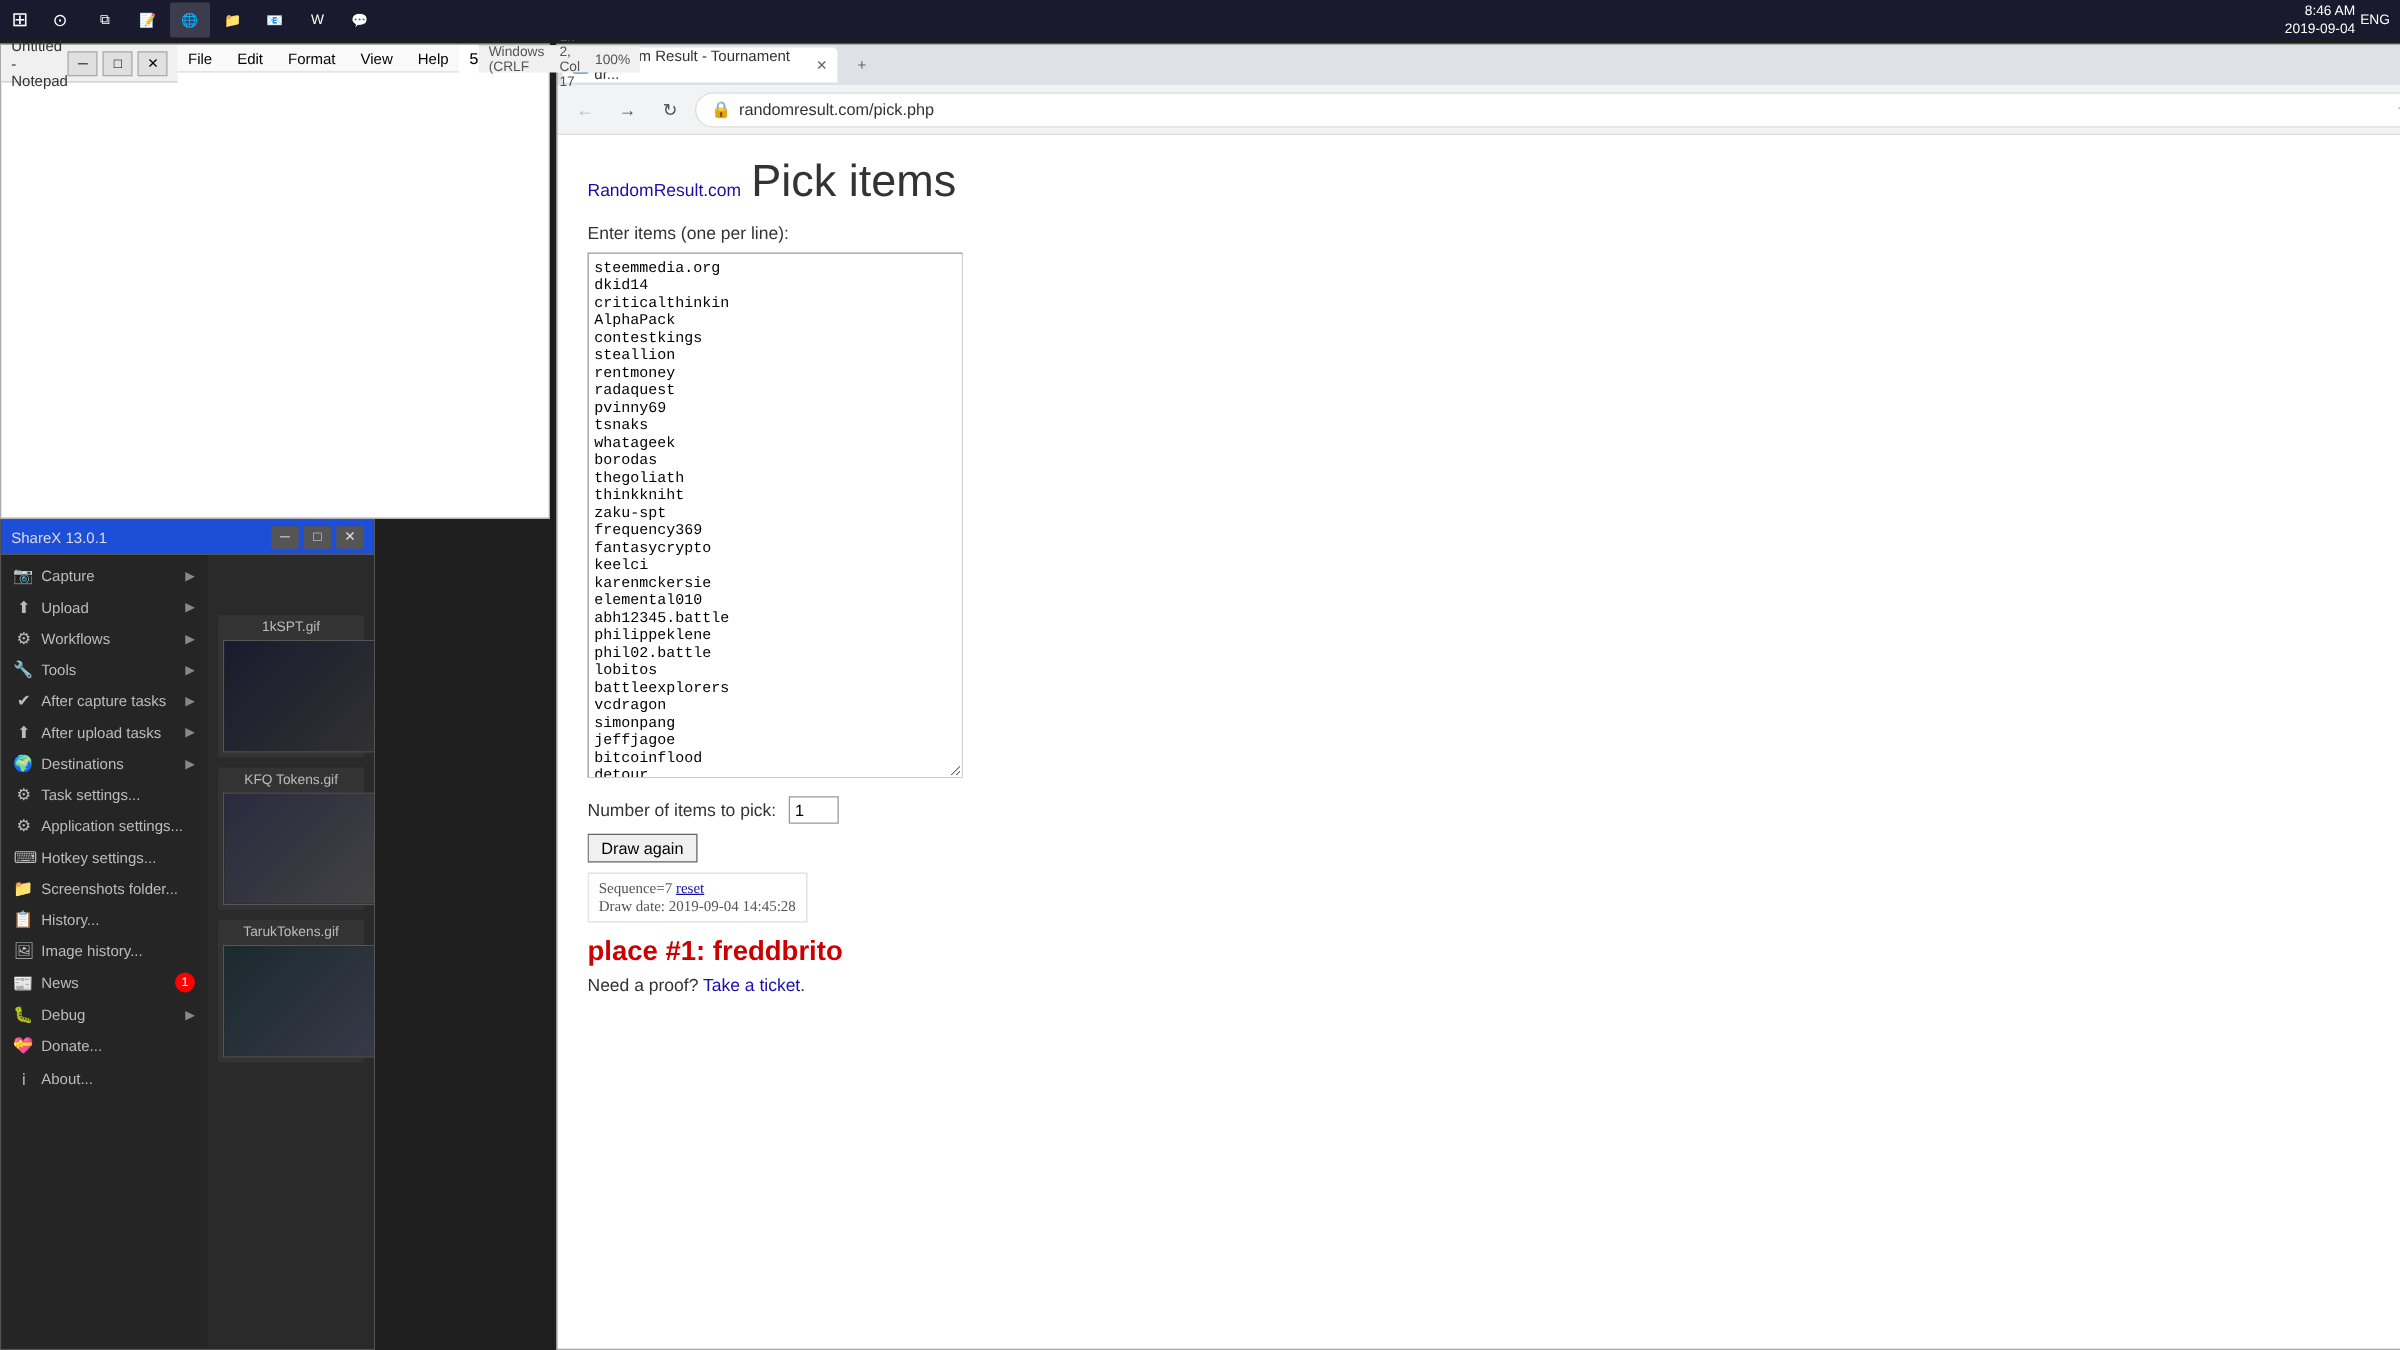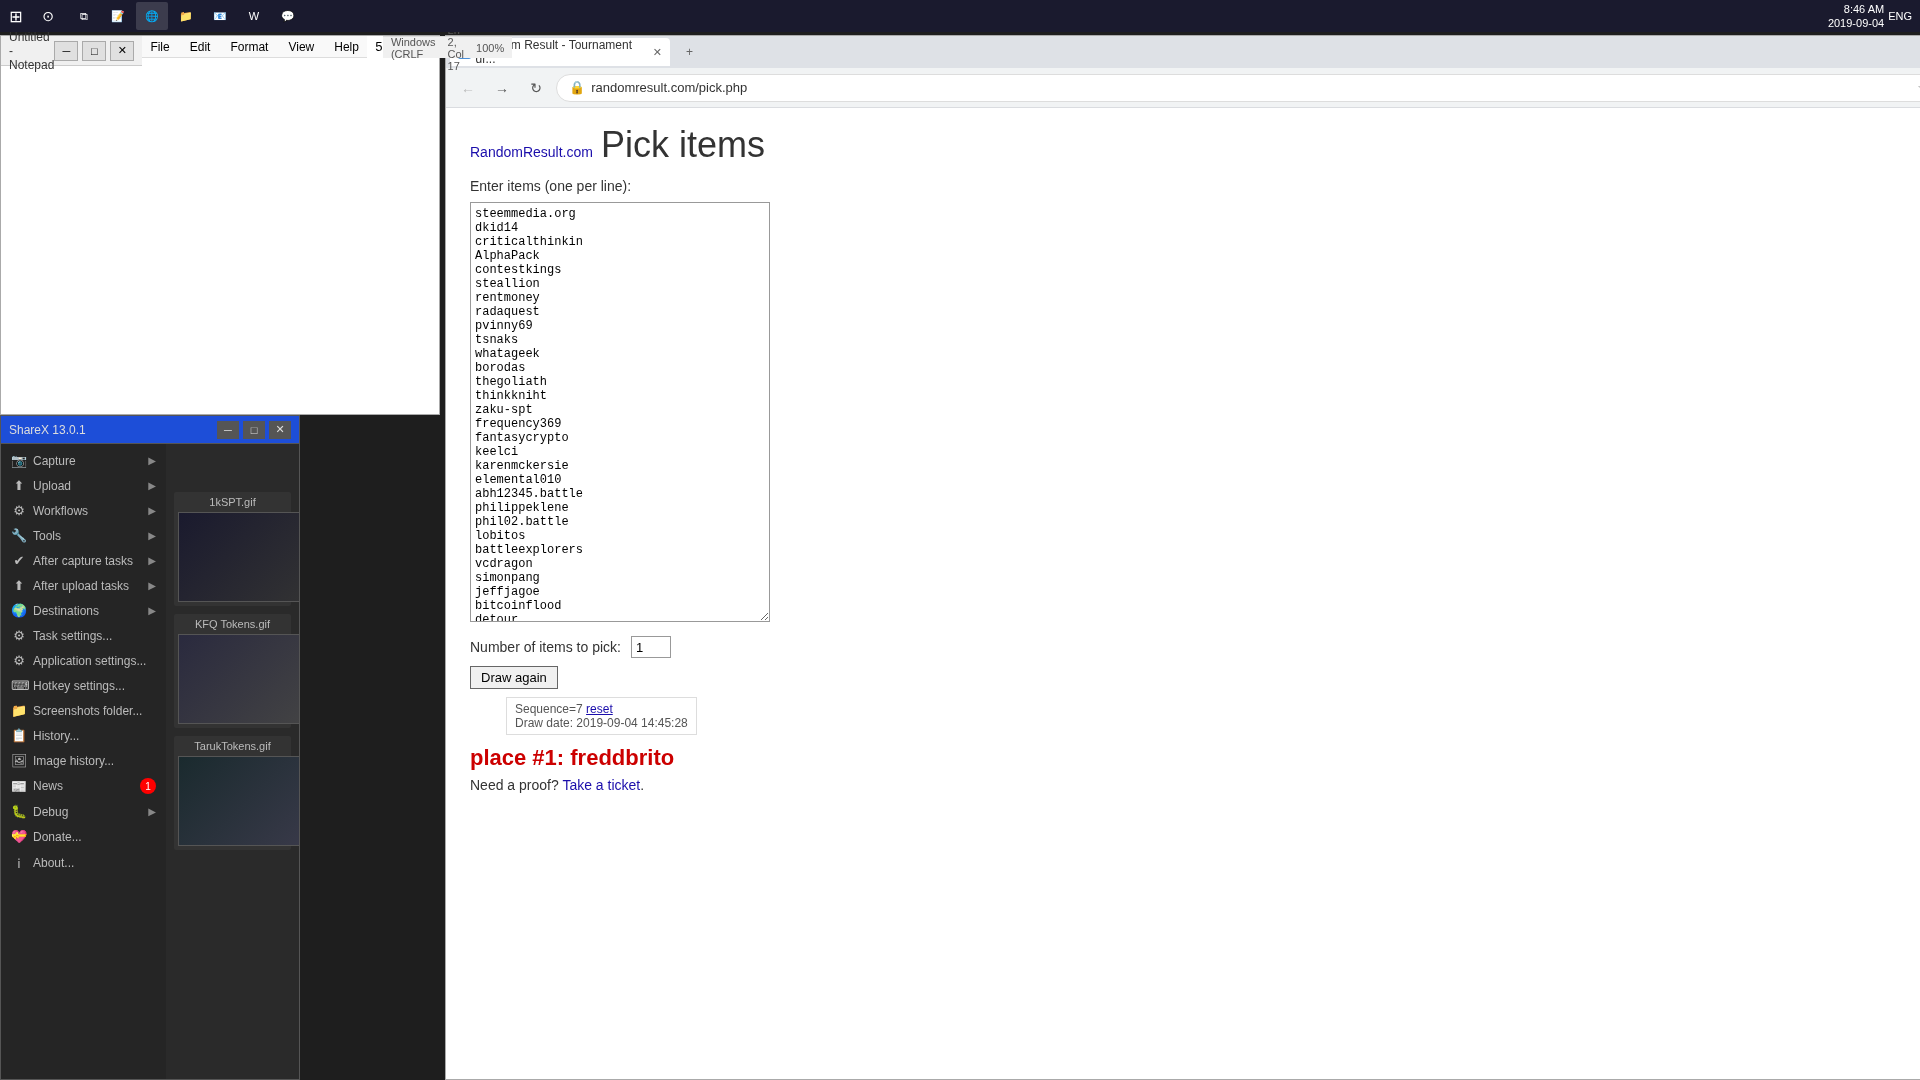--- a/index.html
+++ b/index.html
@@ -62,21 +62,21 @@
     
     .page-header { display: flex; align-items: baseline; gap: 8px; margin-bottom: 12px; }
     .page-domain { color: #1a0dab; font-size: 14px; text-decoration: none; }
     .page-title { font-size: 36px; font-weight: normal; color: #333; }
     .items-label { font-size: 14px; color: #333; margin-bottom: 8px; }
     .items-textarea { width: 300px; height: 420px; border: 1px solid #999; font-family: 'Courier New', monospace; font-size: 12px; padding: 4px; resize: both; overflow-y: scroll; }
     .pick-controls { margin-top: 10px; display: flex; align-items: center; gap: 10px; }
     .pick-label { font-size: 14px; color: #333; }
     .pick-number { width: 40px; height: 22px; border: 1px solid #999; font-size: 13px; padding: 2px 4px; }
     .draw-btn { padding: 3px 10px; border: 1px solid #666; background: #f0f0f0; font-size: 13px; cursor: pointer; }
-    .sequence-box { margin-top: 8px; border: 1px solid #ddd; padding: 4px 8px; font-family: Liberation Sans, sans-serif; font-size: 12px; color: #555; display: inline-block; margin-left: 36px; }
+    .sequence-box { margin-top: 8px; border: 1px solid #ddd; padding: 4px 8px; font-family: Liberation Serif, serif; font-size: 12px; color: #555; display: inline-block; }
     .result-text { font-size: 22px; font-weight: bold; color: #cc0000; margin-top: 10px; }
     .proof-text { font-size: 14px; color: #333; margin-top: 6px; }
     .proof-link { color: #1a0dab; }
     .reset-link { color: #1a0dab; text-decoration: underline; cursor: pointer; font-size: 12px; }
   </style>
 </head>
 <body>
 
 <div class="taskbar">
   <div class="taskbar-start">⊞</div>

